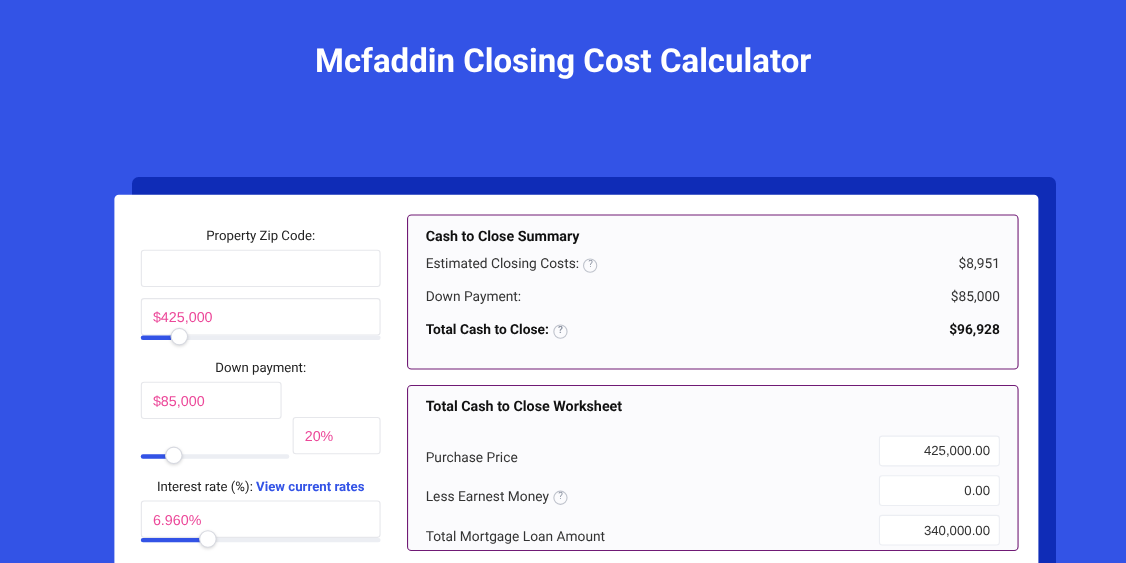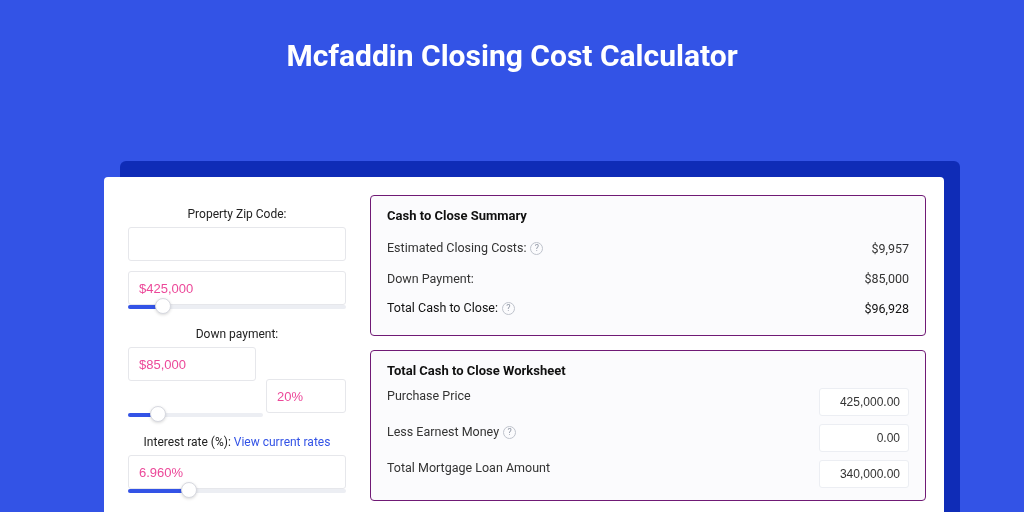--- a/index.html
+++ b/index.html
@@ -40,39 +40,39 @@
   }
   .slider-fill { position: absolute; left:0; top:0; height:4px; background:#3353e6; border-radius:2px; }
   .slider-thumb {
     position: absolute; top: -7px; width: 16px; height: 16px;
     border-radius: 50%; background: #fff; border: 1px solid #d7d9e0;
     box-shadow: 0 1px 3px rgba(0,0,0,0.15);
   }
   .row-two { display: flex; gap: 10px; }
   .row-two .c1 { flex: 1.6; }
   .row-two .c2 { flex: 1; margin-top: 32px; }
-  .link { color: #3353e6; text-decoration: none; font-size: 12px; }
+  .link { color: #3353e6; text-decoration: none; font-size: 12px; font-weight: bold; }
   .panel {
     background: #fbfbfd; border: 1px solid #701a75; border-radius: 4px;
     padding: 12px 16px; margin-bottom: 14px;
   }
   .panel h3 { font-size: 13px; font-weight: 700; color: #111; margin-bottom: 10px; }
-  .srow { display: flex; justify-content: space-between; align-items: center; height: 30px; font-size: 12.5px; color: #333; }
-  .srow.bold { font-weight: 400; color:#111; }
+  .srow { display: flex; justify-content: space-between; align-items: flex-start; height: 30px; font-size: 12.5px; color: #333; }
+  .srow.bold { font-weight: 700; color:#111; }
   .help {
     display:inline-block; width:13px; height:13px; border:1px solid #bfc3cc;
     border-radius:50%; font-size:9px; line-height:11px; text-align:center;
     color:#9097a5; margin-left:4px; position: relative; top:-1px;
   }
   .wrow {
-    display:flex; justify-content:space-between; align-items:flex-start;
+    display:flex; justify-content:space-between; align-items:flex-end;
     height: 36px; font-size: 12.5px; color:#333;
   }
   .wval {
-    width: 90px; height: 28px; border:1px solid #eceef3; background:#fff;
+    width: 110px; height: 28px; border:1px solid #eceef3; background:#fff;
     border-radius:3px; font-size:12px; text-align:right; padding:0 8px; color:#333;
   }
   .section-gap { height: 10px; }
 </style>
 </head>
 <body>
 
 <div class="title">Mcfaddin Closing Cost Calculator</div>
 
 <div class="stage-wrap">
@@ -122,21 +122,21 @@
 
     </div>
 
     <div class="right-col">
 
       <div class="panel">
         <h3>Cash to Close Summary</h3>
         <div id="summary-rows">
             <div class="srow">
               <span>Estimated Closing Costs:<span class="help">?</span></span>
-              <span>$9,957</span>
+              <span>$8,951</span>
             </div>
             <div class="srow">
               <span>Down Payment:</span>
               <span>$85,000</span>
             </div>
             <div class="srow bold">
               <span>Total Cash to Close:<span class="help">?</span></span>
               <span>$96,928</span>
             </div>
           </div>

